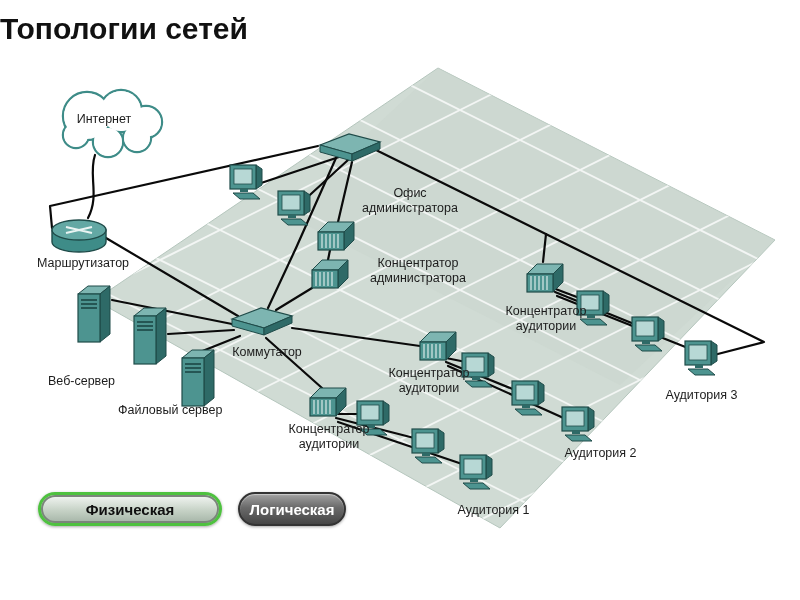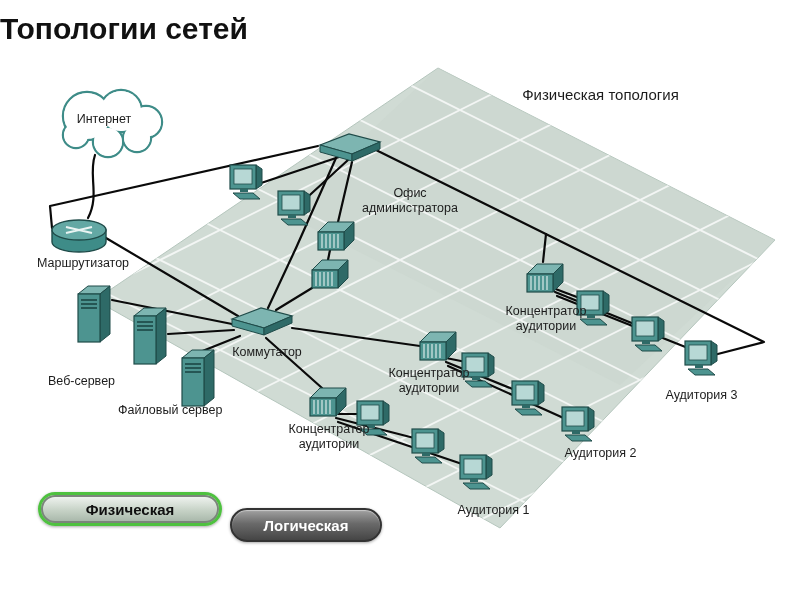--- a/index.html
+++ b/index.html
@@ -10,24 +10,24 @@
   svg.canvas{position:absolute;top:0;left:0;}
   .lbl{position:absolute;font-size:12.5px;color:#1c1c1c;line-height:1.18;}
   .center{text-align:center;}
   .heading{font-size:15px;}
   .btn{position:absolute;height:34px;border-radius:17px;font-weight:bold;font-size:15px;
        font-family:"Liberation Sans",sans-serif;cursor:pointer;}
   .btn-physical{left:38px;top:492px;width:184px;color:#101010;
        background:linear-gradient(180deg,#f4f7f4 0%,#c6d2c6 55%,#a4b4a6 100%);
        border:3px solid #4ec13f;
        box-shadow:inset 0 0 0 2px #7b857b, 0 1px 3px rgba(0,0,0,.35);}
-  .btn-logical{left:230px;top:492px;width:152px;color:#ffffff;
+  .btn-logical{left:238px;top:492px;width:108px;color:#ffffff;
        background:linear-gradient(180deg,#a2a2a2 0%,#6a6a6a 45%,#454545 100%);
        border:2px solid #333;
-       box-shadow:inset 0 1px 1px rgba(255,255,255,.45), 0 1px 3px rgba(0,0,0,.35);margin-top:16px;}
+       box-shadow:inset 0 1px 1px rgba(255,255,255,.45), 0 1px 3px rgba(0,0,0,.35);}
 </style>
 </head>
 <body>
 
 <div class="slide">
 
   <h1 class="title">Топологии сетей</h1>
 
   <svg class="canvas" width="800" height="600" viewBox="0 0 800 600">
     <defs>
@@ -171,27 +171,27 @@
             <circle cx="76" cy="23" r="20"></circle>
           <circle cx="101" cy="34" r="15"></circle>
             <circle cx="92" cy="50" r="13"></circle>
           <circle cx="63" cy="54" r="14"></circle>
             <circle cx="31" cy="47" r="12"></circle>
         </g>
       </g>
     </g>
   </svg>
 
-  <div class="lbl center heading" style="left:498px;top:86px;width:205px;">Физическая топология</div>
   <div class="lbl center" style="left:62px;top:112px;width:84px;">Интернет</div>
   <div class="lbl center" style="left:24px;top:256px;width:118px;">Маршрутизатор</div>
   <div class="lbl" style="left:48px;top:374px;width:110px;">Веб-сервер</div>
   <div class="lbl" style="left:118px;top:403px;width:160px;">Файловый сервер</div>
   <div class="lbl center" style="left:214px;top:345px;width:106px;">Коммутатор</div>
   <div class="lbl center" style="left:345px;top:186px;width:130px;">Офис администратора</div>
+  <div class="lbl center" style="left:352px;top:256px;width:132px;">Концентратор администратора</div>
   <div class="lbl center" style="left:480px;top:304px;width:132px;">Концентратор аудитории</div>
   <div class="lbl center" style="left:363px;top:366px;width:132px;">Концентратор аудитории</div>
   <div class="lbl center" style="left:263px;top:422px;width:132px;">Концентратор аудитории</div>
   <div class="lbl center" style="left:644px;top:388px;width:115px;text-align:center;">Аудитория 3</div>
   <div class="lbl center" style="left:543px;top:446px;width:115px;">Аудитория 2</div>
   <div class="lbl center" style="left:436px;top:503px;width:115px;">Аудитория 1</div>
 
   <button class="btn btn-physical">Физическая</button>
   <button class="btn btn-logical">Логическая</button>
 

